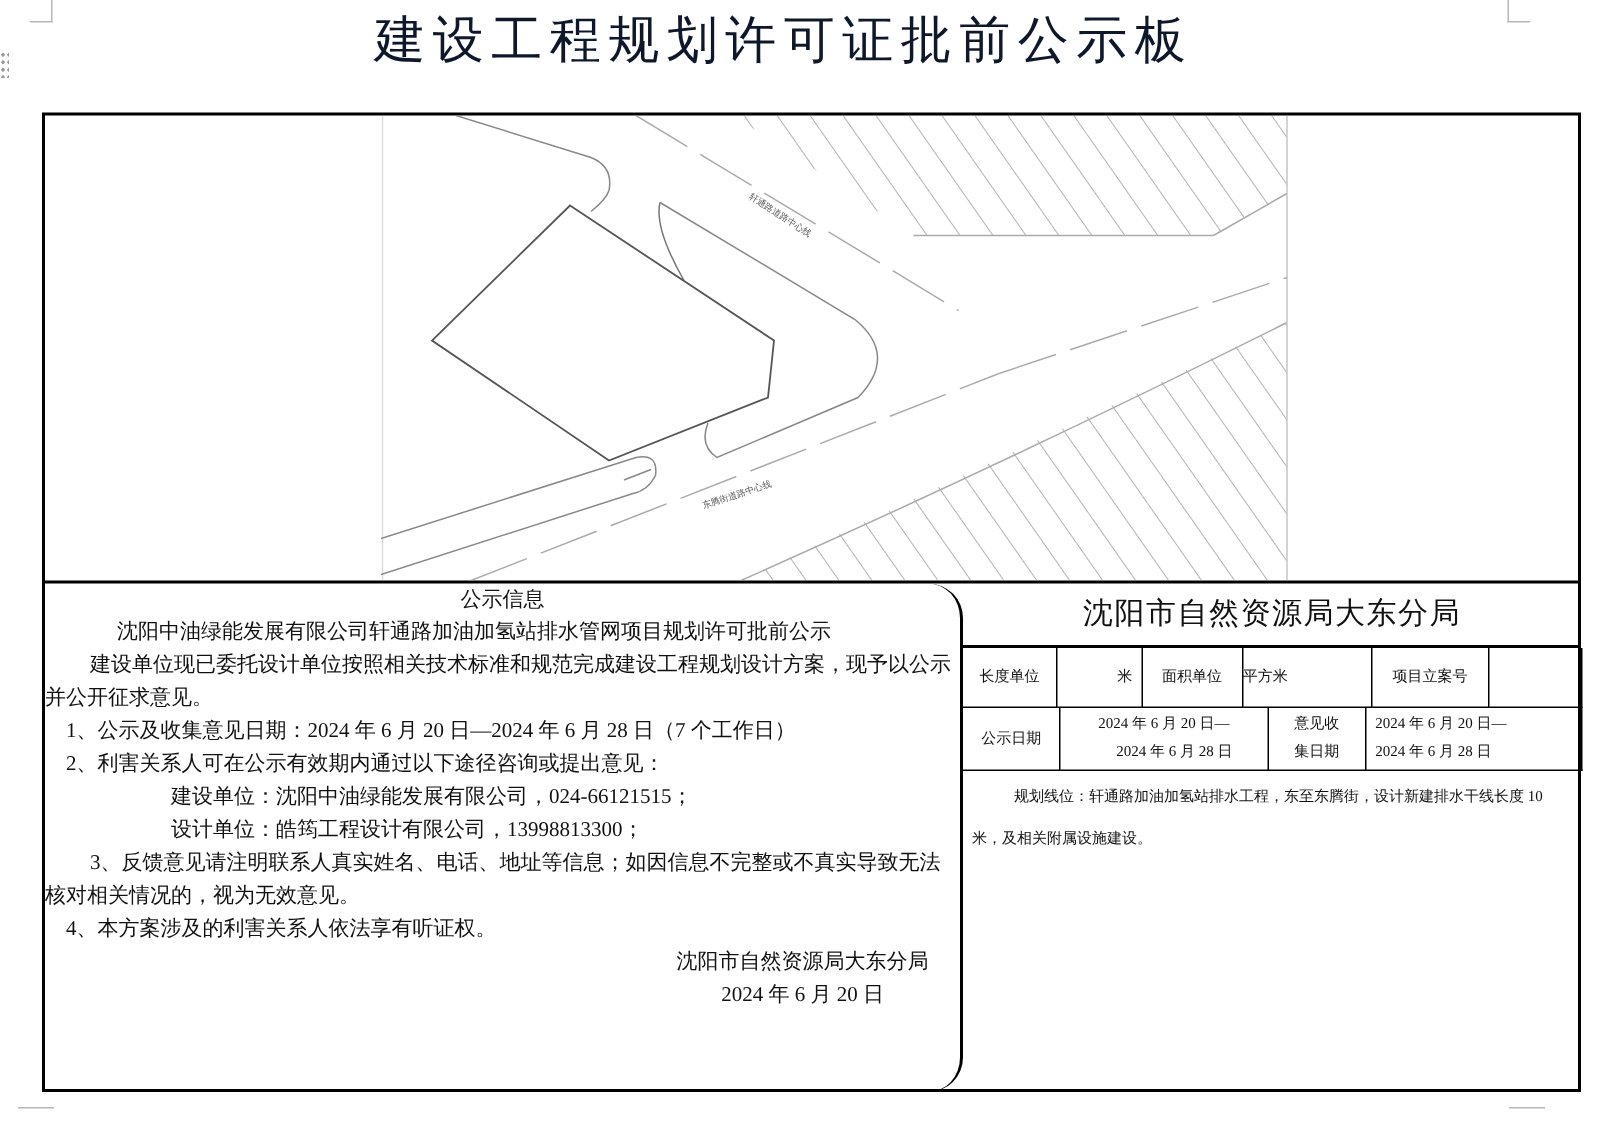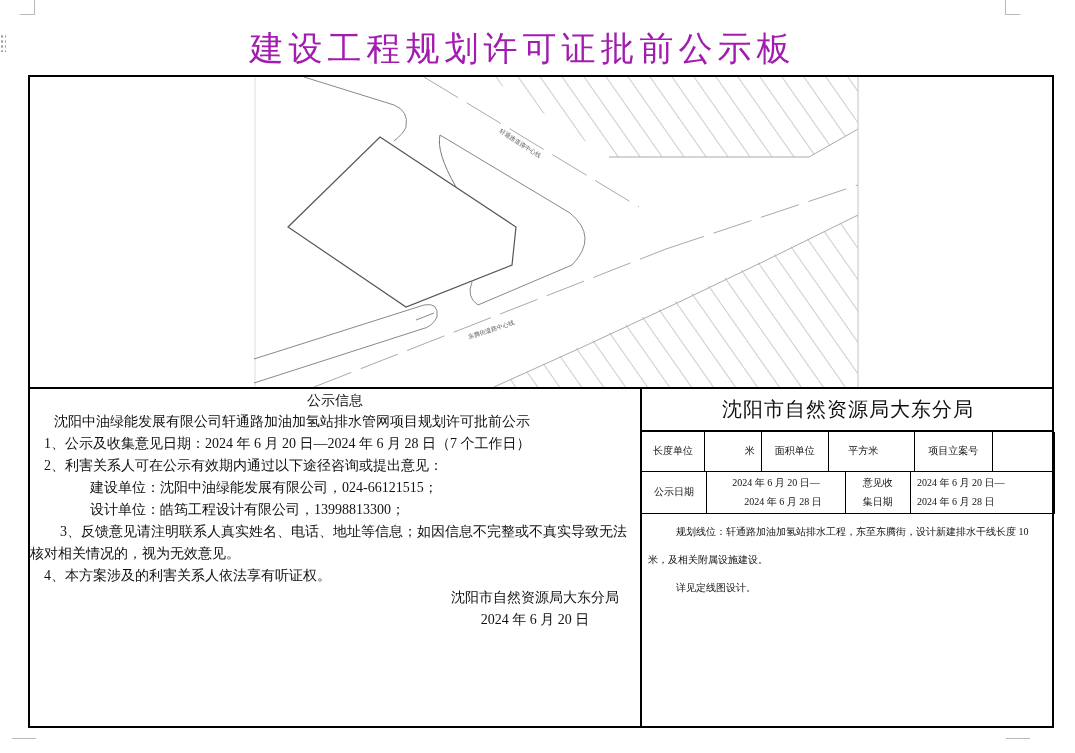--- a/index.html
+++ b/index.html
@@ -6,33 +6,33 @@
   body { width:1075px; height:753px; position:relative; overflow:hidden;
          font-family:"DejaVu Serif", "Liberation Serif", serif; color:#111; }
   .corner { position:absolute; border-color:#b8b8b8; border-style:solid; width:14px; height:14px; }
   .corner.tl { left:20px; top:0px; border-width:0 1px 1px 0; }
   .corner.tr { left:1005px; top:0px; border-width:0 0 1px 1px; }
   .corner.bl { left:12px; top:738px; border-width:1px 0 0 0; width:24px; }
   .corner.br { left:1006px; top:738px; border-width:1px 0 0 0; width:24px; }
   .handle { position:absolute; left:0; top:34px; width:6px; height:18px;
             background-image: radial-gradient(circle, #9a9a9a 1px, transparent 1.3px);
             background-size:4px 5px; }
-  .title { position:absolute; left:0; width:1045px; top:26px; text-align:center;
-           font-size:34px; letter-spacing:5px; font-family:"DejaVu Serif", serif; font-weight:normal; color:#a21caf; }
+  .title { position:absolute; left:0; width:1045px; top:4px; text-align:center;
+           font-size:34px; letter-spacing:5px; font-family:"DejaVu Serif", serif; font-weight:normal; color:#0f172a; }
   .frame { position:absolute; left:28px; top:75px; width:1026px; height:653px;
            border:2px solid #000; box-sizing:border-box; }
   .map { position:absolute; left:0; top:0; width:1024px; height:310px; border-bottom:2px solid #000; overflow:hidden; }
   .map svg { position:absolute; left:224px; top:0; }
   .left { position:absolute; left:0; top:312px; width:610px; height:339px; border-right:2px solid #000;
-          font-size:14px; line-height:22px; font-family:"Liberation Serif", "DejaVu Serif", serif; }
+          font-size:14px; line-height:22px; font-family:"Liberation Serif", "DejaVu Serif", serif;border-radius:23px; }
   .left .sec-title { text-align:center; font-size:14px; line-height:20px; margin-top:2px; }
   .left p { margin:0; }
-  .ind2 { padding-left:24px; }
+  .ind2 { padding-left:48px; }
   .ind1 { padding-left:14px; }
-  .ind3 { padding-left:60px; }
+  .ind3 { padding-left:84px; }
   .mono { font-family:"DejaVu Sans Mono", monospace; font-size:13px; }
   .sign { text-align:center; padding-left:400px; width:210px; box-sizing:content-box; }
   .right { position:absolute; left:612px; top:312px; width:412px; height:339px; font-family:"Liberation Serif", "DejaVu Serif", serif; }
   .r-title { height:41px; border-bottom:2px solid #000; text-align:center; font-size:20px; line-height:41px; letter-spacing:1px; }
   table.units { border-collapse:collapse; width:414px; margin-left:-1px; font-size:10px; }
   table.units td { border:1.5px solid #000; border-top:none; text-align:center; padding:0; }
   .r-body { font-size:10px; line-height:28px; padding:4px 6px 0 6px;font-family:Liberation Serif, serif; }
   .r-body p { margin:0; }
   .indent { text-indent:28px; }
 </style>
@@ -80,39 +80,40 @@
       <line x1="162" y1="243" x2="180" y2="236" stroke="#888" stroke-width="1"></line>
 
       <text x="245" y="55" font-size="6" fill="#555" transform="rotate(33 245 55)" font-family="DejaVu Sans, sans-serif">轩通路道路中心线</text>
       <text x="215" y="262" font-size="6" fill="#555" transform="rotate(-18 215 262)" font-family="DejaVu Sans, sans-serif">东腾街道路中心线</text>
     </svg>
   </div>
 
   <div class="left">
     <div class="sec-title">公示信息</div>
     <p class="ind2">沈阳中油绿能发展有限公司轩通路加油加氢站排水管网项目规划许可批前公示</p>
+    <p style="text-indent:30px">建设单位现已委托设计单位按照相关技术标准和规范完成建设工程规划设计方案，现予以公示并公开征求意见。</p>
     <p class="ind1">1、公示及收集意见日期：2024 年 6 月 20 日—2024 年 6 月 28 日（7 个工作日）</p>
     <p class="ind1">2、利害关系人可在公示有效期内通过以下途径咨询或提出意见：</p>
     <p class="ind3">建设单位：沈阳中油绿能发展有限公司，024-66121515；</p>
     <p class="ind3">设计单位：皓筠工程设计有限公司，13998813300；</p>
     <p style="text-indent:30px">3、反馈意见请注明联系人真实姓名、电话、地址等信息；如因信息不完整或不真实导致无法核对相关情况的，视为无效意见。</p>
     <p class="ind1">4、本方案涉及的利害关系人依法享有听证权。</p>
     <p class="sign">沈阳市自然资源局大东分局</p>
     <p class="sign">2024 年 6 月 20 日</p>
   </div>
 
   <div class="right">
     <div class="r-title">沈阳市自然资源局大东分局</div>
     <table class="units">
       <tbody>
           <tr style="height:39px">
         <td style="width:66px">长度单位</td>
         <td style="width:53px;text-align:right;padding-right:6px">米</td>
         <td style="width:70px">面积单位</td>
-        <td style="width:74px;text-align:center;padding-right:16px">平方米</td>
+        <td style="width:74px;text-align:left;padding-right:16px">平方米</td>
         <td style="width:82px">项目立案号</td>
         <td style="width:66px"></td>
       </tr>
     </tbody>
       </table>
     <table class="units">
       <tbody>
           <tr style="height:42px">
         <td style="width:66px">公示日期</td>
         <td style="width:141px;line-height:19px">
@@ -125,17 +126,16 @@
         </td>
         <td style="width:141px;line-height:19px;text-align:left;padding-left:6px">
           <div>2024 年 6 月 20 日—</div>
           <div>2024 年 6 月 28 日</div>
         </td>
       </tr>
     </tbody>
       </table>
     <div class="r-body">
       <p class="indent">规划线位：轩通路加油加氢站排水工程，东至东腾街，设计新建排水干线长度 10 米，及相关附属设施建设。</p>
-      <p class="indent">详见定线图设计。</p>
     </div>
   </div>
 
 </div>
 
 </body></html>

